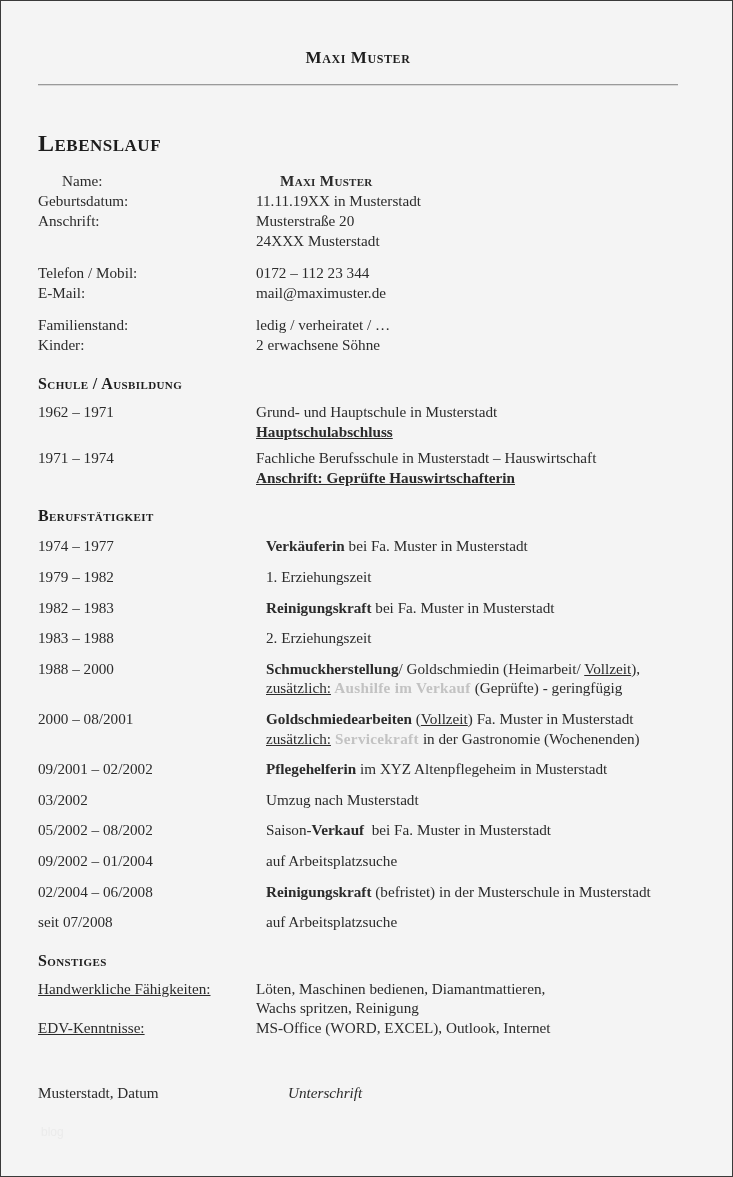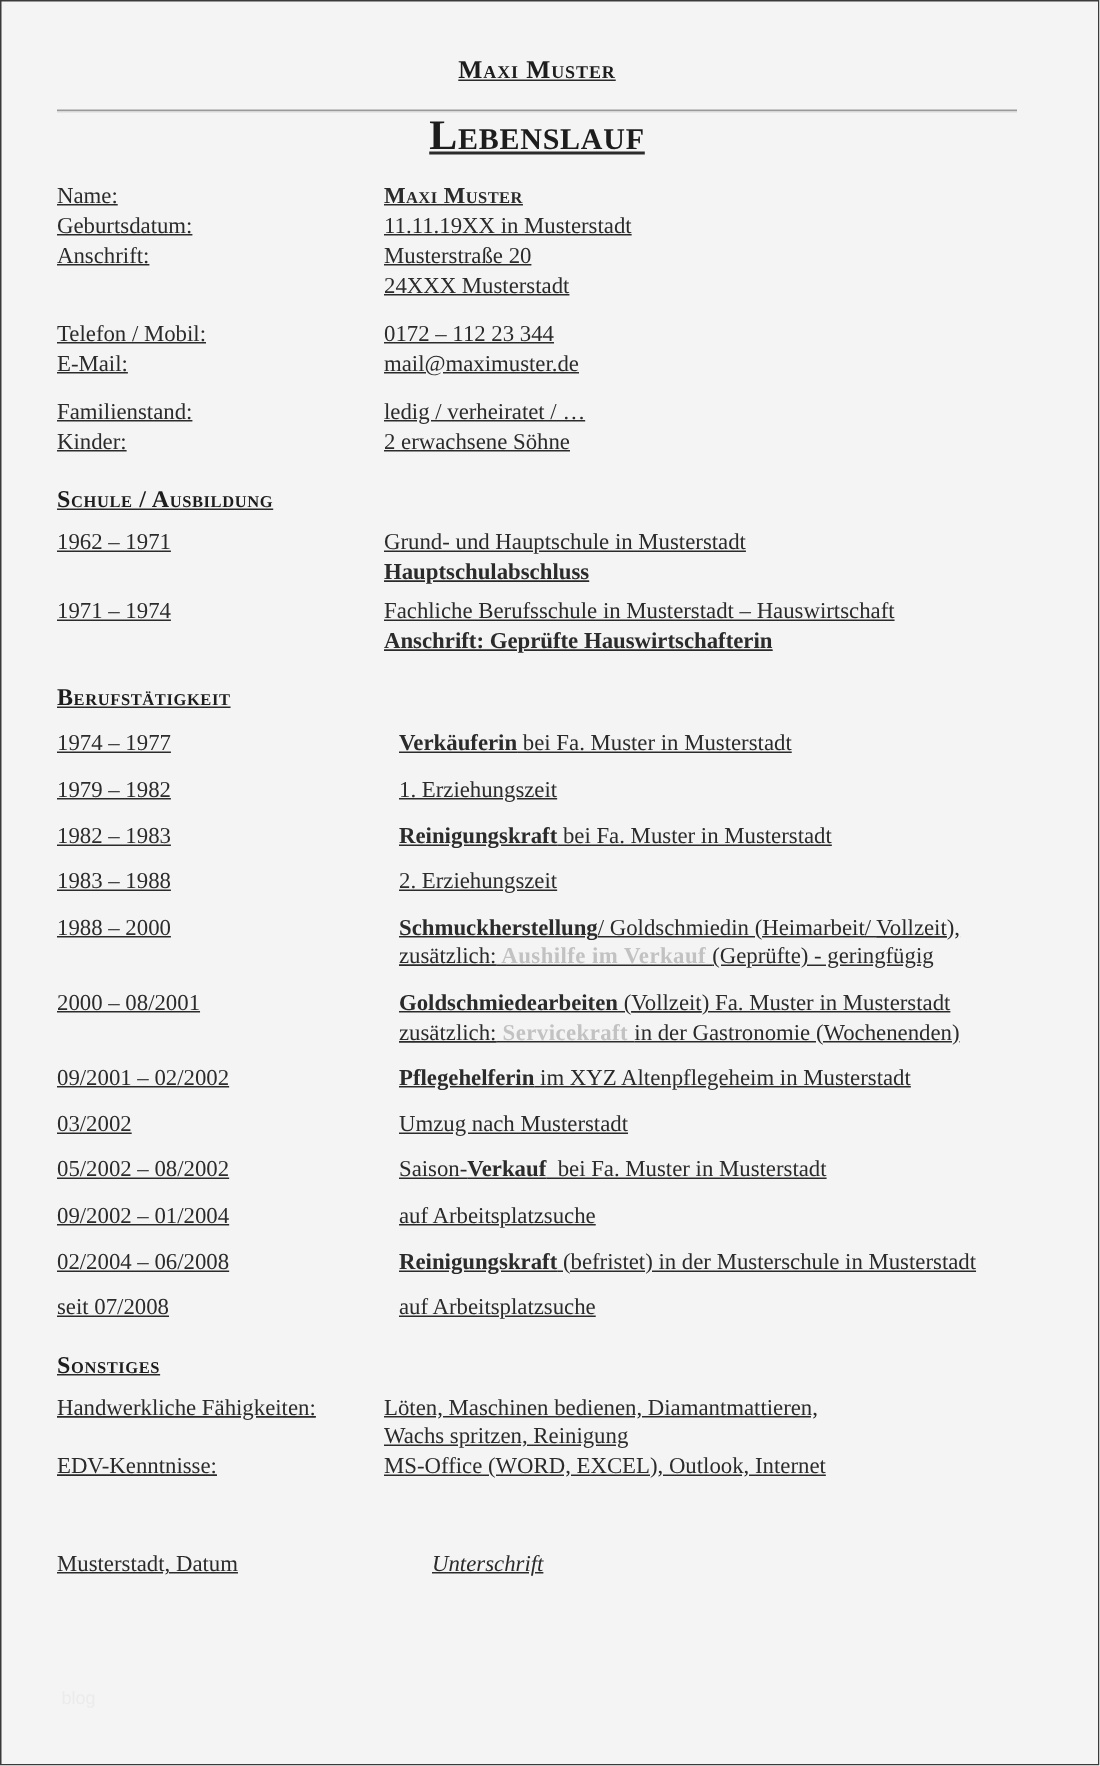--- a/index.html
+++ b/index.html
@@ -16,23 +16,22 @@
     height: 1177px;
     background: #f4f4f4;
     border: 1px solid #3a3a3a;
     box-sizing: border-box;
     overflow: hidden;
     color: #2b2b2b;
   }
   .inner {
     position: absolute;
     left: 37px;
-    top: 0;
+    top: 11px;
     width: 640px;
-    text-decoration: underline;
   }
 
   
   .doc-title {
     text-align: center;
     font-variant: small-caps;
     font-weight: bold;
     font-size: 17px;
     letter-spacing: 0.6px;
     color: #1d1d1d;
@@ -41,24 +40,24 @@
   .rule {
     margin-top: 16px;
     height: 2px;
     background: linear-gradient(to bottom, #9a9a9a 0 1px, #d8d8d8 1px 2px);
   }
 
   
   .main-heading {
     font-variant: small-caps;
     font-weight: bold;
-    font-size: 28px;
+    font-size: 24px;
     letter-spacing: 0.5px;
     color: #1d1d1d;
-    text-align: center;
+    margin-top: 44px;
   }
 
   
   .row {
     display: flex;
     align-items: flex-start;
     font-size: 15.2px;
     line-height: 19.6px;
   }
   .row .c1 {
@@ -120,21 +119,21 @@
 
 <div class="page">
   <div class="inner">
 
     <div class="doc-title">Maxi Muster</div>
     <div class="rule"></div>
 
     <div class="main-heading">Lebenslauf</div>
 
     <div class="personal">
-      <div class="row" style="margin-top:14px;">
+      <div class="row" style="margin-top:14px;margin-left:24px;">
         <div class="c1">Name:</div>
         <div class="c2 b" style="font-variant:small-caps;letter-spacing:0.3px;">Maxi Muster</div>
       </div>
       <div class="row">
         <div class="c1">Geburtsdatum:</div>
         <div class="c2">11.11.19XX in Musterstadt</div>
       </div>
       <div class="row">
         <div class="c1">Anschrift:</div>
         <div class="c2">Musterstraße 20</div>

